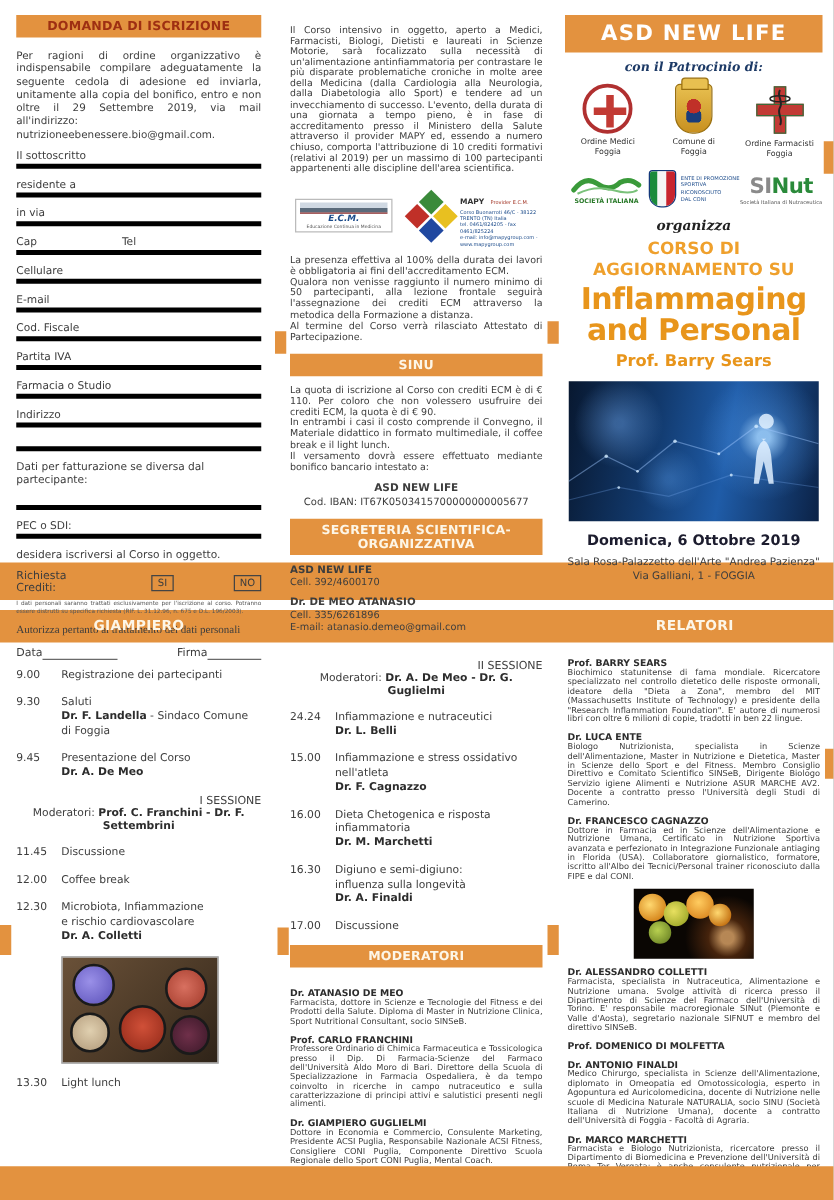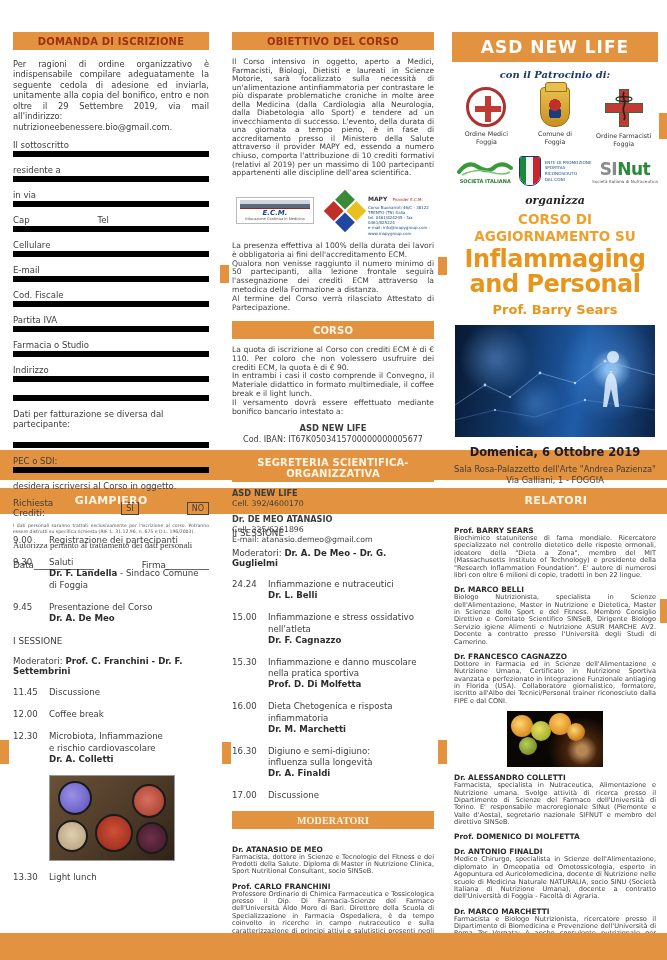--- a/index.html
+++ b/index.html
@@ -1,31 +1,31 @@
 <!DOCTYPE html>
 <html><head>
 <meta charset="utf-8">
 <style>
   * { margin:0; padding:0; box-sizing:border-box; }
   body { background:#888; }
   .page { position:relative; width:667px; height:960px; background:#fff;
           font-family:"DejaVu Sans", sans-serif; color:#3d3d3d; overflow:hidden; margin:0 auto; }
-  .top { display:flex; height:450px; padding-top:32px; }
+  .top { display:flex; height:450px; padding-top:12px; }
   .col { width:222px; }
   .col-inner { padding:0 13px; }
   .ph { background:#E3923F; text-align:center; font-weight:bold; font-size:10px;
         color:#9E2F12; padding:4px 0 3px; letter-spacing:.2px; }
   .ph.white { color:#FDF6E7; }
   .ph.big { font-size:17px; color:#fff; letter-spacing:1px; padding:5px 0; }
   .just { text-align:justify; }
   .pre { white-space:pre-line; }
 
   
   .intro { font-size:8.3px; line-height:1.26; margin-top:9px; }
-  .frow { border-bottom:6px solid #000000; font-size:8.5px; margin-top:8px;
+  .frow { border-bottom:4px solid #000000; font-size:8.5px; margin-top:8px;
           min-height:11px; padding-bottom:1px; }
   .frow .tel { margin-left:68px; }
   .flabel-only { font-size:8.5px; margin-top:8px; }
   .credits { display:flex; align-items:center; font-size:8.8px; margin-top:7px; }
   .cbx { display:inline-block; border:1px solid #444; font-size:8px; padding:1px 4px;
          margin-left:58px; }
   .cbx + .cbx { margin-left:48px; }
   .privacy { font-size:4.6px; line-height:1.25; margin-top:5px; color:#555; }
   .autorizza { font-size:8.8px; margin-top:5px;font-family:Liberation Serif, serif; }
   .sigrow { display:flex; font-size:8.8px; margin-top:10px; }
@@ -108,32 +108,32 @@
   
   .mid-band { height:30px; background:#E3923F; margin-top:0; }
   .bot-head { display:flex; height:26px; background:#E3923F; margin-top:8px; }
   .bot-head div { flex:1; text-align:center; color:#FDF6E7; font-weight:bold; font-size:11px;
                   line-height:26px; letter-spacing:.3px; }
   .bottom { display:flex; height:418px; padding-top:10px; }
 
   .prog-item { display:flex; font-size:8.6px; margin-top:11px; line-height:1.3; }
   .ptime { width:36px; flex:none; }
   .pspeaker b { color:#2c2c2c; }
-  .sess-head { text-align:left; font-size:8.8px; margin-top:12px; }
-  .sess-mods { font-size:8.6px; margin-top:10px; text-align:left; }
+  .sess-head { text-align:right; font-size:8.8px; margin-top:12px; }
+  .sess-mods { font-size:8.6px; margin-top:0; text-align:center; }
   .sess-mods b { color:#2c2c2c; }
   .microimg { width:126px; height:86px; margin:10px 0 0 36px; position:relative;
               background:linear-gradient(135deg,#6a5138,#4a3826 60%,#2e2318); border:1px solid #999; }
   .microimg i { position:absolute; border-radius:50%; border:2px solid #1a1a1a; }
   .cellsimg { width:96px; height:56px; margin:6px auto 4px; position:relative; overflow:hidden;
      background:
        radial-gradient(circle at 78% 70%, rgba(255,190,120,.7) 0 6%, rgba(180,90,30,.35) 18%, transparent 40%),
        #0a0603; }
   .cellsimg i { position:absolute; border-radius:50%; }
-  .mods-band { margin:9px 0 16px;font-family:Liberation Serif, serif; }
+  .mods-band { margin:9px 0 16px; }
   .bio { margin-top:6px; }
   .bio-name { font-weight:bold; font-size:7.4px; color:#2c2c2c; }
   .bio-text { font-size:6.6px; line-height:1.12; text-align:justify; }
   .footer-band { position:absolute; left:0; bottom:0; width:667px; height:27px; background:#E3923F; }
   .tab { position:absolute; background:#E3923F; }
 </style>
 </head>
 <body>
 
 <div class="page">
@@ -170,21 +170,20 @@
           <span>Data</span>
           <span class="uline" style="width:72px"></span>
           <span style="margin-left:48px">Firma</span>
           <span class="uline" style="width:52px"></span>
         </div>
       </div>
     </div>
 
     <div class="col">
       <div class="col-inner" style="padding:0 10px;">
-        <div class="ph">OBIETTIVO DEL CORSO</div>
         <p class="obj-text just">Il Corso intensivo in oggetto, aperto a Medici, Farmacisti, Biologi, Dietisti e laureati in Scienze Motorie, sarà focalizzato sulla necessità di un'alimentazione antinfiammatoria per contrastare le più disparate problematiche croniche in molte aree della Medicina (dalla Cardiologia alla Neurologia, dalla Diabetologia allo Sport) e tendere ad un invecchiamento di successo. L'evento, della durata di una giornata a tempo pieno, è in fase di accreditamento presso il Ministero della Salute attraverso il provider MAPY ed, essendo a numero chiuso, comporta l'attribuzione di 10 crediti formativi (relativi al 2019) per un massimo di 100 partecipanti appartenenti alle discipline dell'area scientifica.</p>
         <div class="logorow">
           <div class="ecm-logo">
             <div class="ecm-sky"></div>
             <div class="ecm-t">E.C.M.</div>
             <div class="ecm-s">Educazione Continua in Medicina</div>
           </div>
           <div class="mapy">
             <div class="diamond">
               <i style="background:#3a8a3a"></i>
@@ -197,21 +196,21 @@
               <span class="mapy-r">Provider E.C.M.</span>
               <div class="mapy-s pre">Corso Buonarroti 46/C - 38122 TRENTO (TN) Italia
 tel. 0461/824205 - fax 0461/825224
 e-mail: info@mapygroup.com - www.mapygroup.com</div>
             </div>
           </div>
         </div>
         <p class="mid-par just pre">La presenza effettiva al 100% della durata dei lavori è obbligatoria ai fini dell'accreditamento ECM.
 Qualora non venisse raggiunto il numero minimo di 50 partecipanti, alla lezione frontale seguirà l'assegnazione dei crediti ECM attraverso la metodica della Formazione a distanza.
 Al termine del Corso verrà rilasciato Attestato di Partecipazione.</p>
-        <div class="ph white" style="margin-top:8px">CORSO</div>
+        <div class="ph white" style="margin-top:8px">SINU</div>
         <p class="mid-par just pre" style="margin-top:7px">La quota di iscrizione al Corso con crediti ECM è di € 110. Per coloro che non volessero usufruire dei crediti ECM, la quota è di € 90.
 In entrambi i casi il costo comprende il Convegno, il Materiale didattico in formato multimediale, il coffee break e il light lunch.
 Il versamento dovrà essere effettuato mediante bonifico bancario intestato a:</p>
         <div class="bank">ASD NEW LIFE</div>
         <div class="iban">Cod. IBAN: IT67K0503415700000000005677</div>
         <div class="ph white sec-band">SEGRETERIA SCIENTIFICA-ORGANIZZATIVA</div>
         <div class="contact">
           <b>ASD NEW LIFE</b><br>
           <span>Cell. 392/4600170</span>
         </div>
@@ -374,26 +373,20 @@
           <span class="ptime">24.24</span>
           <span><span class="pre">Infiammazione e nutraceutici</span>
             <span class="pspeaker" style="display:block"><b>Dr. L. Belli</b></span></span>
         </div>
         <div class="prog-item">
           <span class="ptime">15.00</span>
           <span><span class="pre">Infiammazione e stress ossidativo nell'atleta</span>
             <span class="pspeaker" style="display:block"><b>Dr. F. Cagnazzo</b></span></span>
         </div>
         <div class="prog-item">
-          <span class="ptime">15.30</span>
-          <span><span class="pre">Infiammazione e danno muscolare
-nella pratica sportiva</span>
-            <span class="pspeaker" style="display:block"><b>Prof. D. Di Molfetta</b></span></span>
-        </div>
-        <div class="prog-item">
           <span class="ptime">16.00</span>
           <span><span class="pre">Dieta Chetogenica e risposta infiammatoria</span>
             <span class="pspeaker" style="display:block"><b>Dr. M. Marchetti</b></span></span>
         </div>
         <div class="prog-item">
           <span class="ptime">16.30</span>
           <span><span class="pre">Digiuno e semi-digiuno:
 influenza sulla longevità</span>
             <span class="pspeaker" style="display:block"><b>Dr. A. Finaldi</b></span></span>
         </div>
@@ -418,21 +411,21 @@
       </div>
     </div>
 
     <div class="col">
       <div class="col-inner" style="padding:0 10px;">
         <div class="bio" style="margin-top:2px">
           <div class="bio-name">Prof. BARRY SEARS</div>
           <div class="bio-text">Biochimico statunitense di fama mondiale. Ricercatore specializzato nel controllo dietetico delle risposte ormonali, ideatore della "Dieta a Zona", membro del MIT (Massachusetts Institute of Technology) e presidente della "Research Inflammation Foundation". E' autore di numerosi libri con oltre 6 milioni di copie, tradotti in ben 22 lingue.</div>
         </div>
         <div class="bio">
-          <div class="bio-name">Dr. MARCO BELLI</div>
+          <div class="bio-name">Dr. LUCA ENTE</div>
           <div class="bio-text">Biologo Nutrizionista, specialista in Scienze dell'Alimentazione, Master in Nutrizione e Dietetica, Master in Scienze dello Sport e del Fitness. Membro Consiglio Direttivo e Comitato Scientifico SINSeB, Dirigente Biologo Servizio igiene Alimenti e Nutrizione ASUR MARCHE AV2. Docente a contratto presso l'Università degli Studi di Camerino.</div>
         </div>
         <div class="bio">
           <div class="bio-name">Dr. FRANCESCO CAGNAZZO</div>
           <div class="bio-text">Dottore in Farmacia ed in Scienze dell'Alimentazione e Nutrizione Umana, Certificato in Nutrizione Sportiva avanzata e perfezionato in Integrazione Funzionale antiaging in Florida (USA). Collaboratore giornalistico, formatore, iscritto all'Albo dei Tecnici/Personal trainer riconosciuto dalla FIPE e dal CONI.</div>
         </div>
         <div class="cellsimg">
           <i style="left:4px;top:4px;width:22px;height:22px;background:radial-gradient(circle at 40% 40%,#ffd870,#d88a20 70%,#7a4a10)"></i>
           <i style="left:24px;top:10px;width:20px;height:20px;background:radial-gradient(circle at 40% 40%,#e8e060,#a8b030 70%,#586010)"></i>
           <i style="left:42px;top:2px;width:22px;height:22px;background:radial-gradient(circle at 45% 40%,#ffcc60,#e09028 70%,#804c10)"></i>

